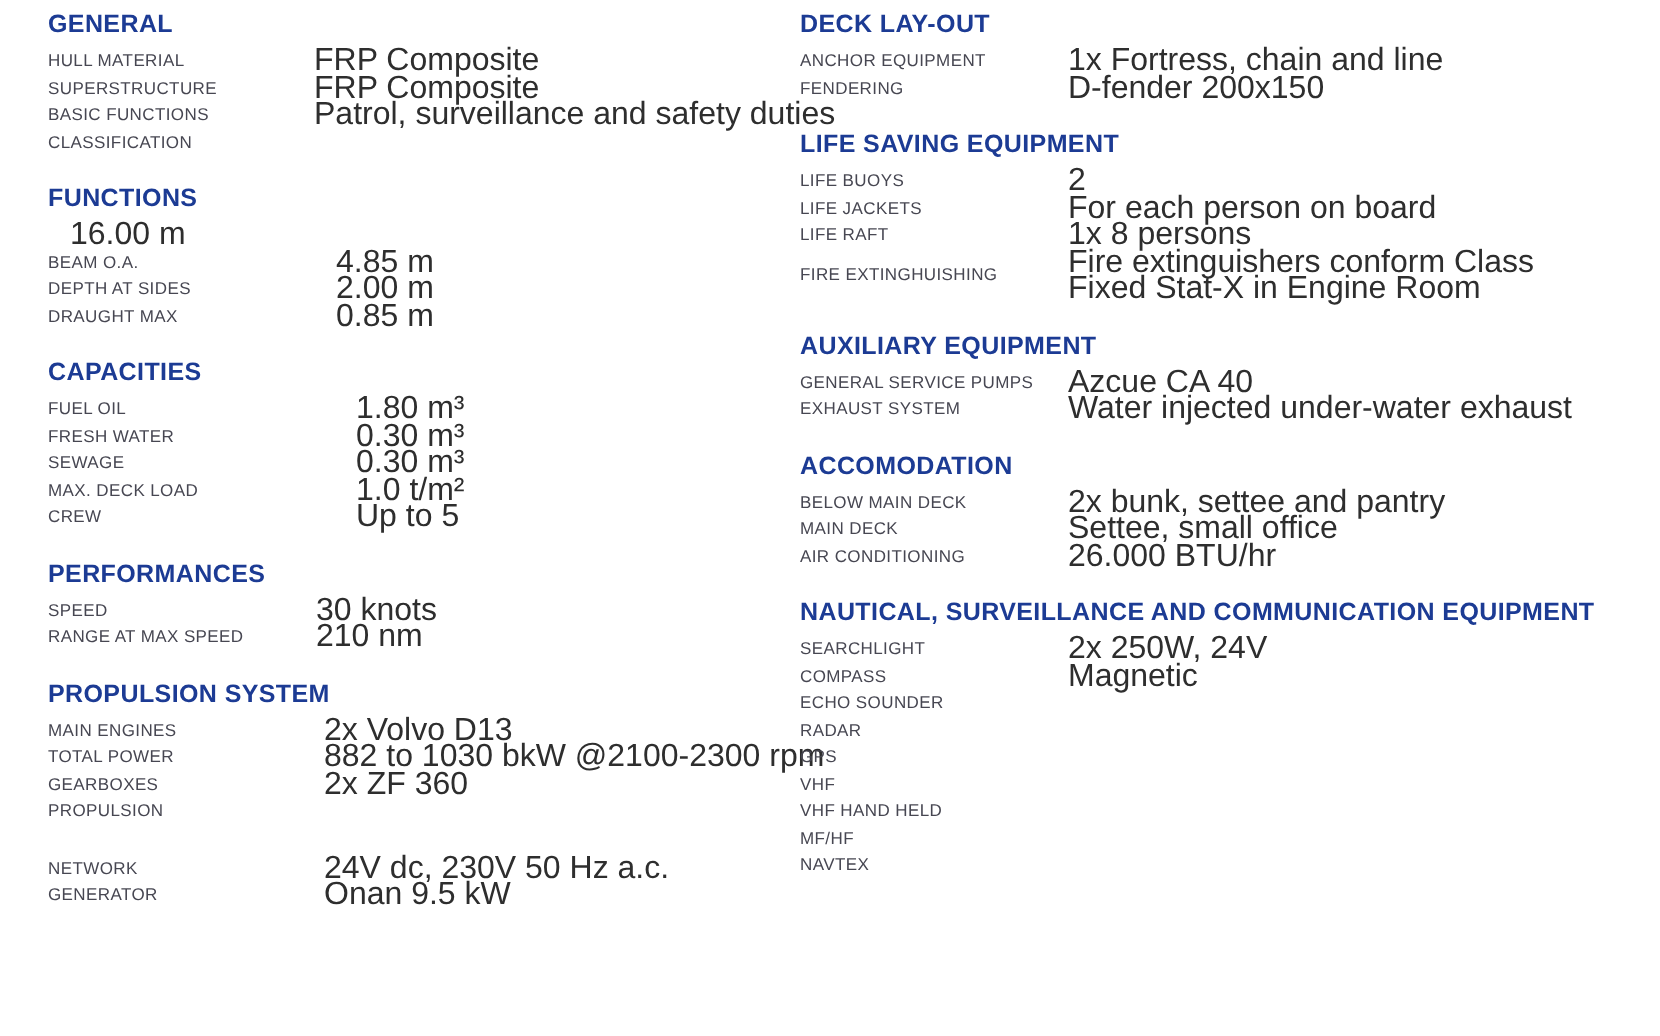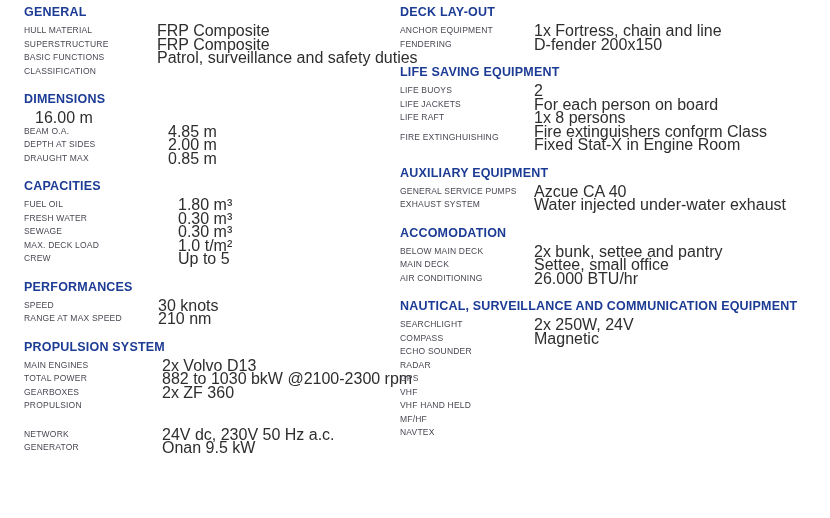--- a/index.html
+++ b/index.html
@@ -82,21 +82,21 @@
             </div>
   </div>
 
   <div class="row">
     <div class="row-label">CLASSIFICATION</div>
   </div>
 </div>
   </section>
 
   <section class="section sec-dimensions">
-    <h2 class="section-title">DIMENSIONS</h2>
+    <h2 class="section-title">FUNCTIONS</h2>
     <div class="rows">
   <div class="row">
     <div class="row-values">
               <div class="value-line">16.00 m</div>
             </div>
   </div>
 
   <div class="row">
     <div class="row-label">BEAM O.A.</div>
     <div class="row-values">

